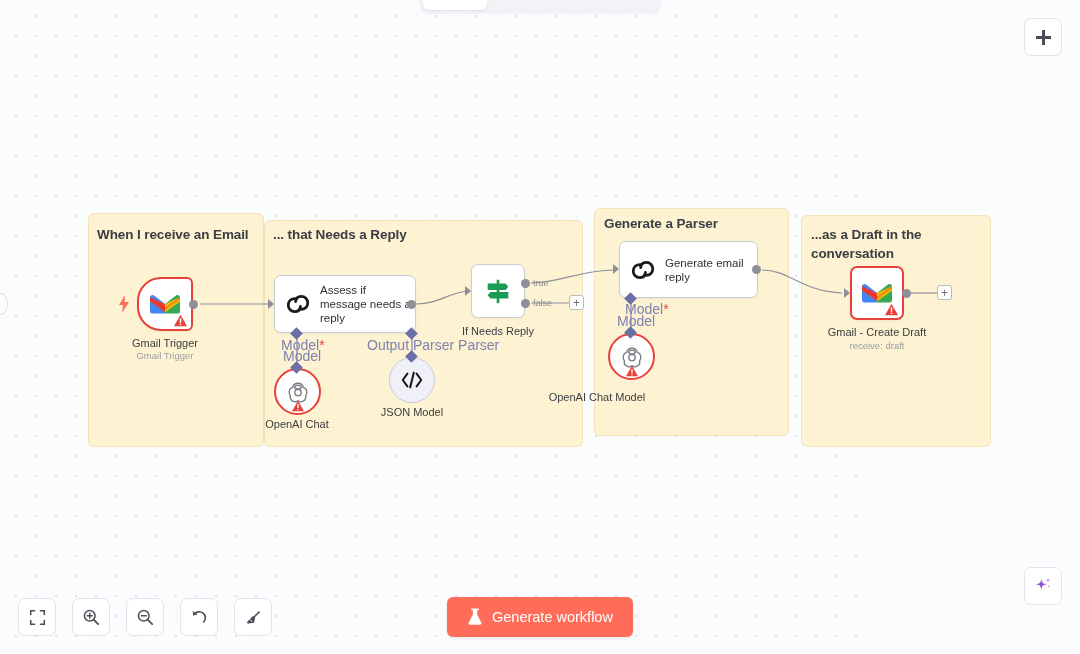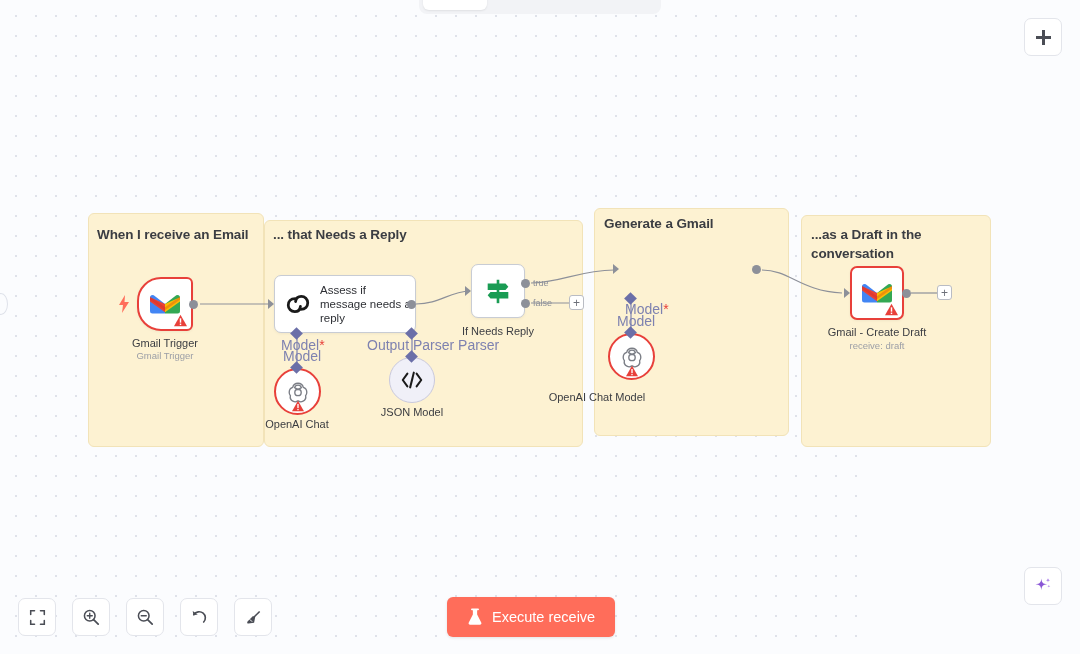--- a/index.html
+++ b/index.html
@@ -243,21 +243,21 @@
 
   <div class="edge-circle"></div>
 
   <div class="sticky" style="left:88px; top:213px; width:176px; height:234px;"></div>
   <div class="sticky-title" style="left:97px; top:225px; width:160px;">When I receive an Email</div>
 
   <div class="sticky" style="left:264px; top:220px; width:319px; height:227px;"></div>
   <div class="sticky-title" style="left:273px; top:225px; width:300px;">... that Needs a Reply</div>
 
   <div class="sticky" style="left:594px; top:208px; width:195px; height:228px;"></div>
-  <div class="sticky-title" style="left:604px; top:214px; width:180px;">Generate a Gmail</div>
+  <div class="sticky-title" style="left:604px; top:214px; width:180px;">Generate a Parser</div>
 
   <div class="sticky" style="left:801px; top:215px; width:190px; height:232px;"></div>
   <div class="sticky-title" style="left:811px; top:225px; width:170px;">...as a Draft in the conversation</div>
 
   <svg class="wires">
 
     <path d="M200 304 L268 304" stroke="#8d9099" stroke-width="1.2" fill="none"></path>
 
     <path d="M416 304 C440 304, 448 292, 470 291" stroke="#8d9099" stroke-width="1.2" fill="none"></path>
 
@@ -356,20 +356,29 @@
   <div class="port-arrow" style="left:465px; top:286px;"></div>
   <div class="port" style="left:521px; top:279px;"></div>
   <div class="port" style="left:521px; top:299px;"></div>
   <div class="io-label" style="left:533px; top:278px;">true</div>
   <div class="io-label" style="left:533px; top:298px;">false</div>
   <div class="node-label" style="left:448px; top:325px; width:100px;text-align:center;">If Needs Reply</div>
   <div class="mini-plus" style="left:569px; top:295px;">
       <span>+</span>
     </div>
 
+  <div class="node-main" style="left:619px; top:241px; width:139px; height:57px; padding-left:10px; gap:9px;">
+    <svg width="26" height="26" viewBox="0 0 32 32">
+      <g fill="none" stroke="#1a1a1a" stroke-width="3.4" stroke-linecap="round">
+        <path d="M12.5 9.5 C7 9.5 4 13 4 17.5 C4 22 7.5 25.5 12 25.5 C16 25.5 18.5 22.5 19 19"></path>
+        <path d="M19.5 22.5 C25 22.5 28 19 28 14.5 C28 10 24.5 6.5 20 6.5 C16 6.5 13.5 9.5 13 13"></path>
+      </g>
+    </svg>
+    <div class="node-title-inline" style="width:88px;">Generate email reply</div>
+  </div>
   <div class="port-arrow" style="left:613px; top:264px;"></div>
   <div class="port" style="left:752px; top:265px;"></div>
   <div class="port-diamond" style="left:626px; top:294px;"></div>
   <div class="conn-label" style="left:625px; top:304px;">
     <span>Model</span><span class="req">*</span>
   </div>
   <div class="conn-label" style="left:617px; top:316px;">Model</div>
 
   <div class="sub-node error" style="left:608px; top:333px; width:47px; height:47px;">
     <svg width="24" height="24" viewBox="0 0 24 24">
@@ -466,16 +475,16 @@
       </svg>
     </div>
   </div>
 
   <button id="execute-workflow-button">
     <svg width="16" height="18" viewBox="0 0 18 20">
       <path d="M6.6 1.5 L11.4 1.5 L11.4 7.2 L16 16.2 C16.7 17.5 15.9 18.8 14.5 18.8 L3.5 18.8
                C2.1 18.8 1.3 17.5 2 16.2 L6.6 7.2 Z" fill="#ffffff"></path>
       <path d="M5.6 1.4 L12.4 1.4" stroke="#ffffff" stroke-width="2.2" stroke-linecap="round"></path>
     </svg>
-    <span>Execute receive</span>
+    <span>Generate workflow</span>
   </button>
 
 </div>
 
 </body></html>

